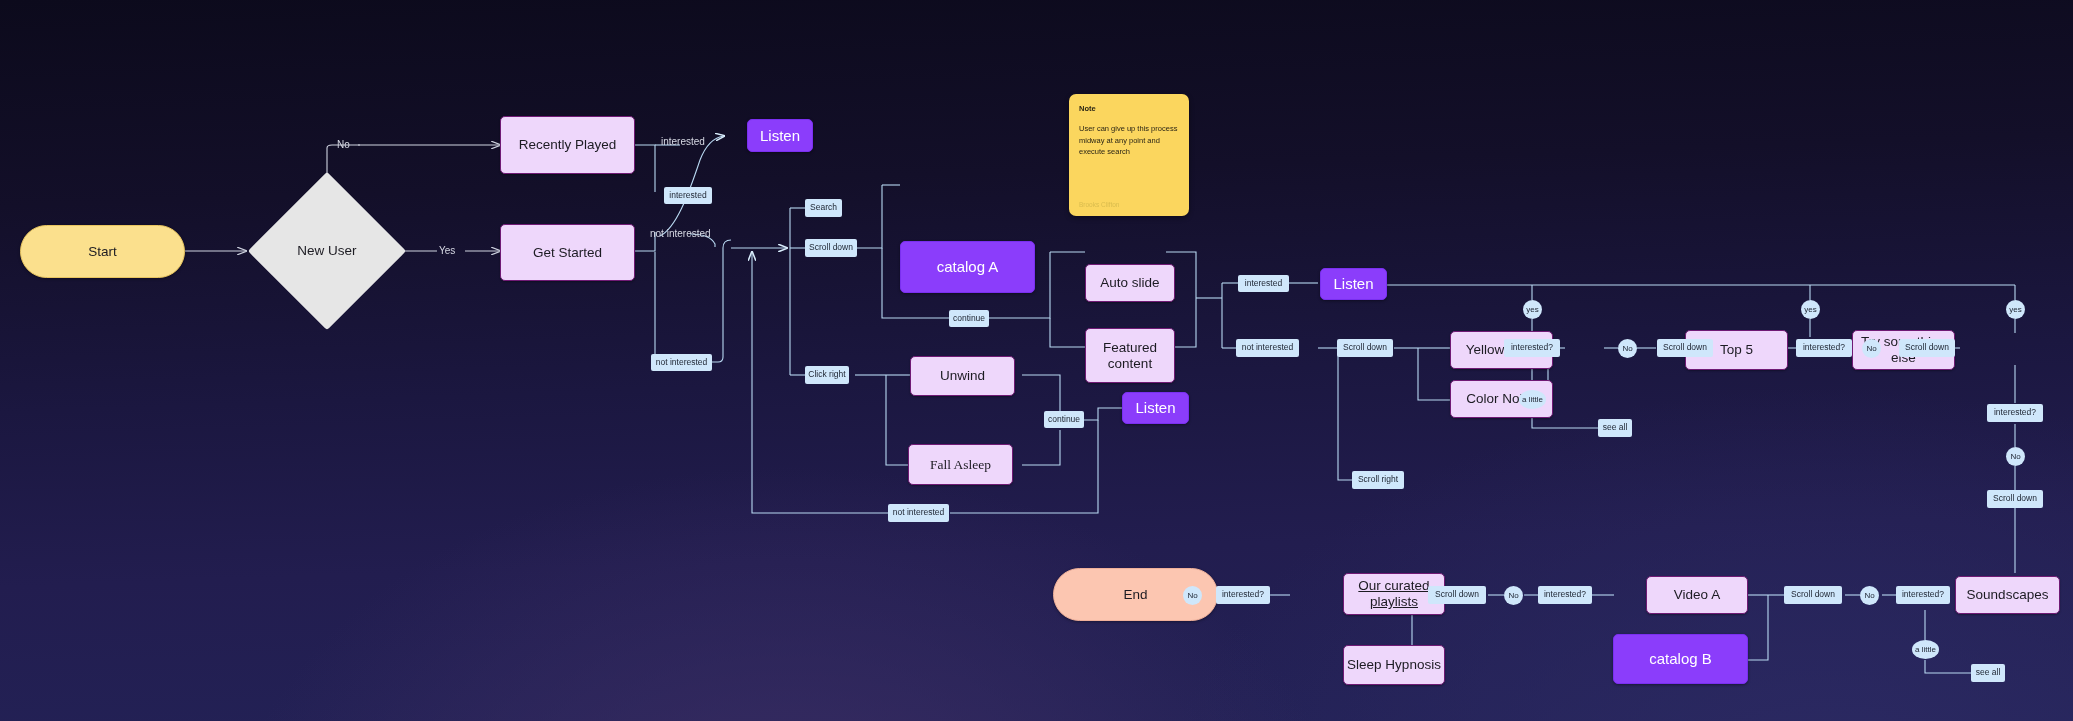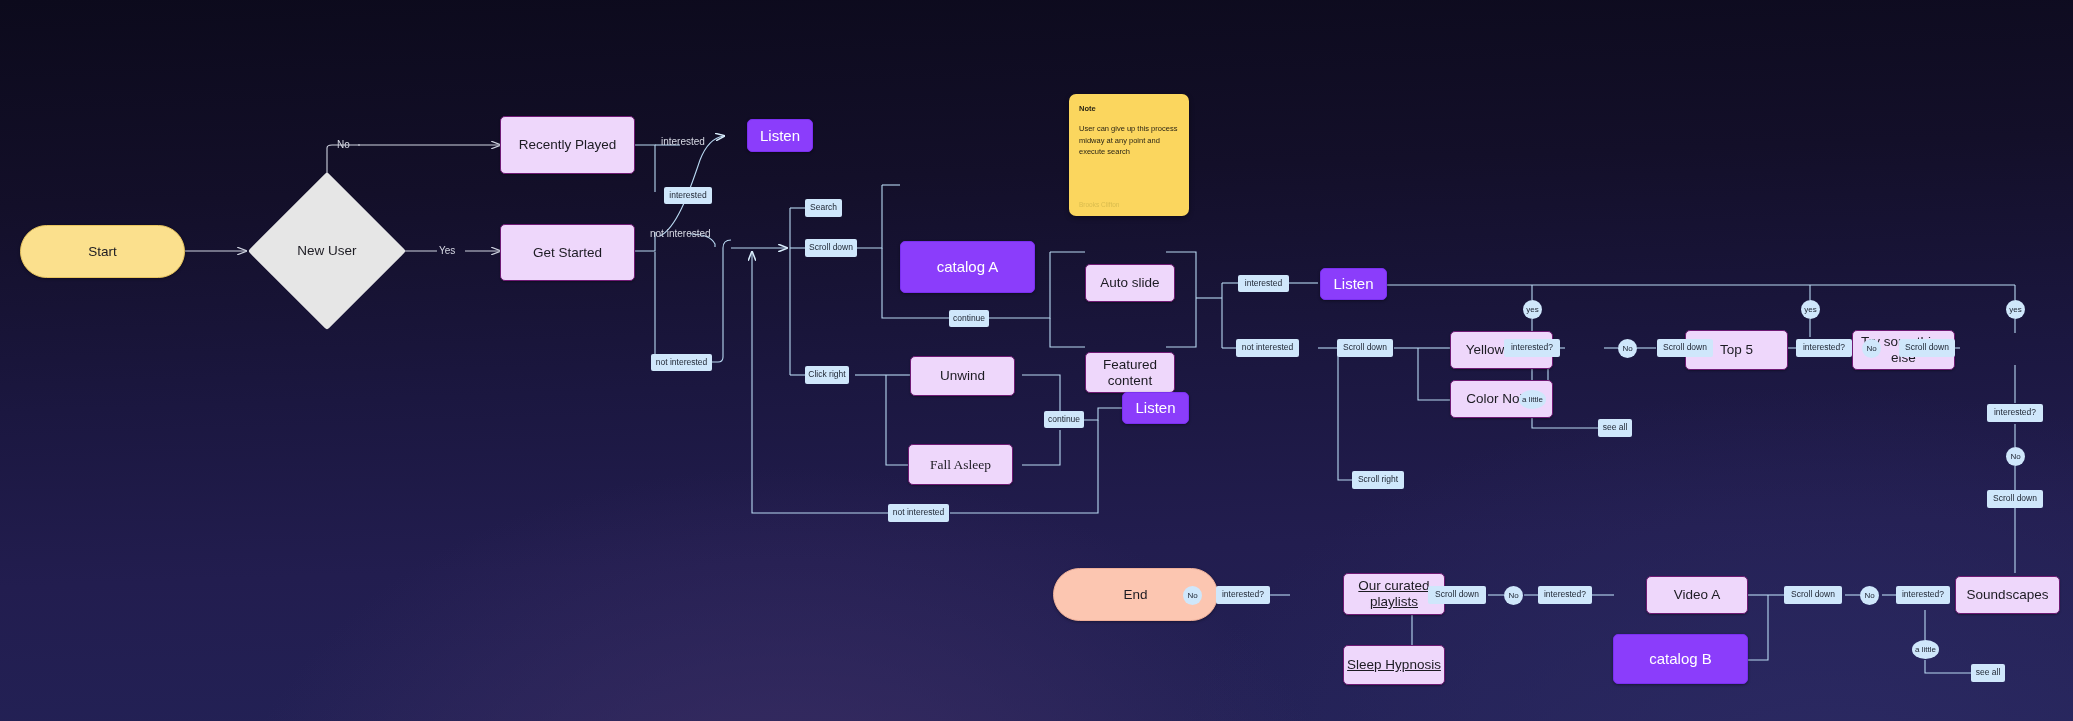--- a/index.html
+++ b/index.html
@@ -245,39 +245,39 @@
   <div class="node n-purple" style="left:747px; top:119px; width:66px; height:33px;">Listen</div>
 
   <div class="node n-purple" style="left:900px; top:224px; width:135px; height:52px;margin-top:17px;">catalog A</div>
 
   <div class="node n-lilac" style="left:910px; top:356px; width:105px; height:40px;">Unwind</div>
 
   <div class="node n-lilac" style="left:908px; top:444px; width:105px; height:41px;font-family:Liberation Serif, serif;">Fall Asleep</div>
 
   <div class="node n-lilac" style="left:1085px; top:264px; width:90px; height:38px;">Auto slide</div>
 
-  <div class="node n-lilac" style="left:1085px; top:328px; width:90px; height:41px;margin-top:24px;">Featured content</div>
+  <div class="node n-lilac" style="left:1085px; top:328px; width:90px; height:55px;">Featured content</div>
 
   <div class="node n-purple" style="left:1320px; top:268px; width:67px; height:32px;">Listen</div>
 
   <div class="node n-purple" style="left:1122px; top:392px; width:67px; height:32px;">Listen</div>
 
   <div class="node n-lilac" style="left:1450px; top:331px; width:103px; height:38px;">Yellowstone</div>
 
   <div class="node n-lilac" style="left:1450px; top:380px; width:103px; height:38px;">Color Noise</div>
 
   <div class="node n-lilac" style="left:1685px; top:330px; width:103px; height:40px;">Top 5</div>
 
   <div class="node n-lilac" style="left:1852px; top:330px; width:103px; height:40px;">Try something else</div>
 
   <div class="node n-peach" style="left:1053px; top:568px; width:165px; height:53px;">End</div>
 
   <div class="node n-lilac" style="left:1343px; top:573px; width:102px; height:42px;text-decoration:underline;">Our curated playlists</div>
 
-  <div class="node n-lilac" style="left:1343px; top:645px; width:102px; height:40px;text-decoration:underline;">Sleep Hypnosis</div>
+  <div class="node n-lilac" style="left:1343px; top:645px; width:102px; height:40px;">Sleep Hypnosis</div>
 
   <div class="node n-lilac" style="left:1646px; top:576px; width:102px; height:38px;">Video A</div>
 
   <div class="node n-purple" style="left:1613px; top:634px; width:135px; height:50px;">catalog B</div>
 
   <div class="node n-lilac" style="left:1955px; top:576px; width:105px; height:38px;">Soundscapes</div>
 
   <div class="plainlbl" style="left:337px; top:139px;">No</div>
   <div class="plainlbl" style="left:439px; top:245px;">Yes</div>
   <div class="plainlbl" style="left:661px; top:136px;">interested</div>

